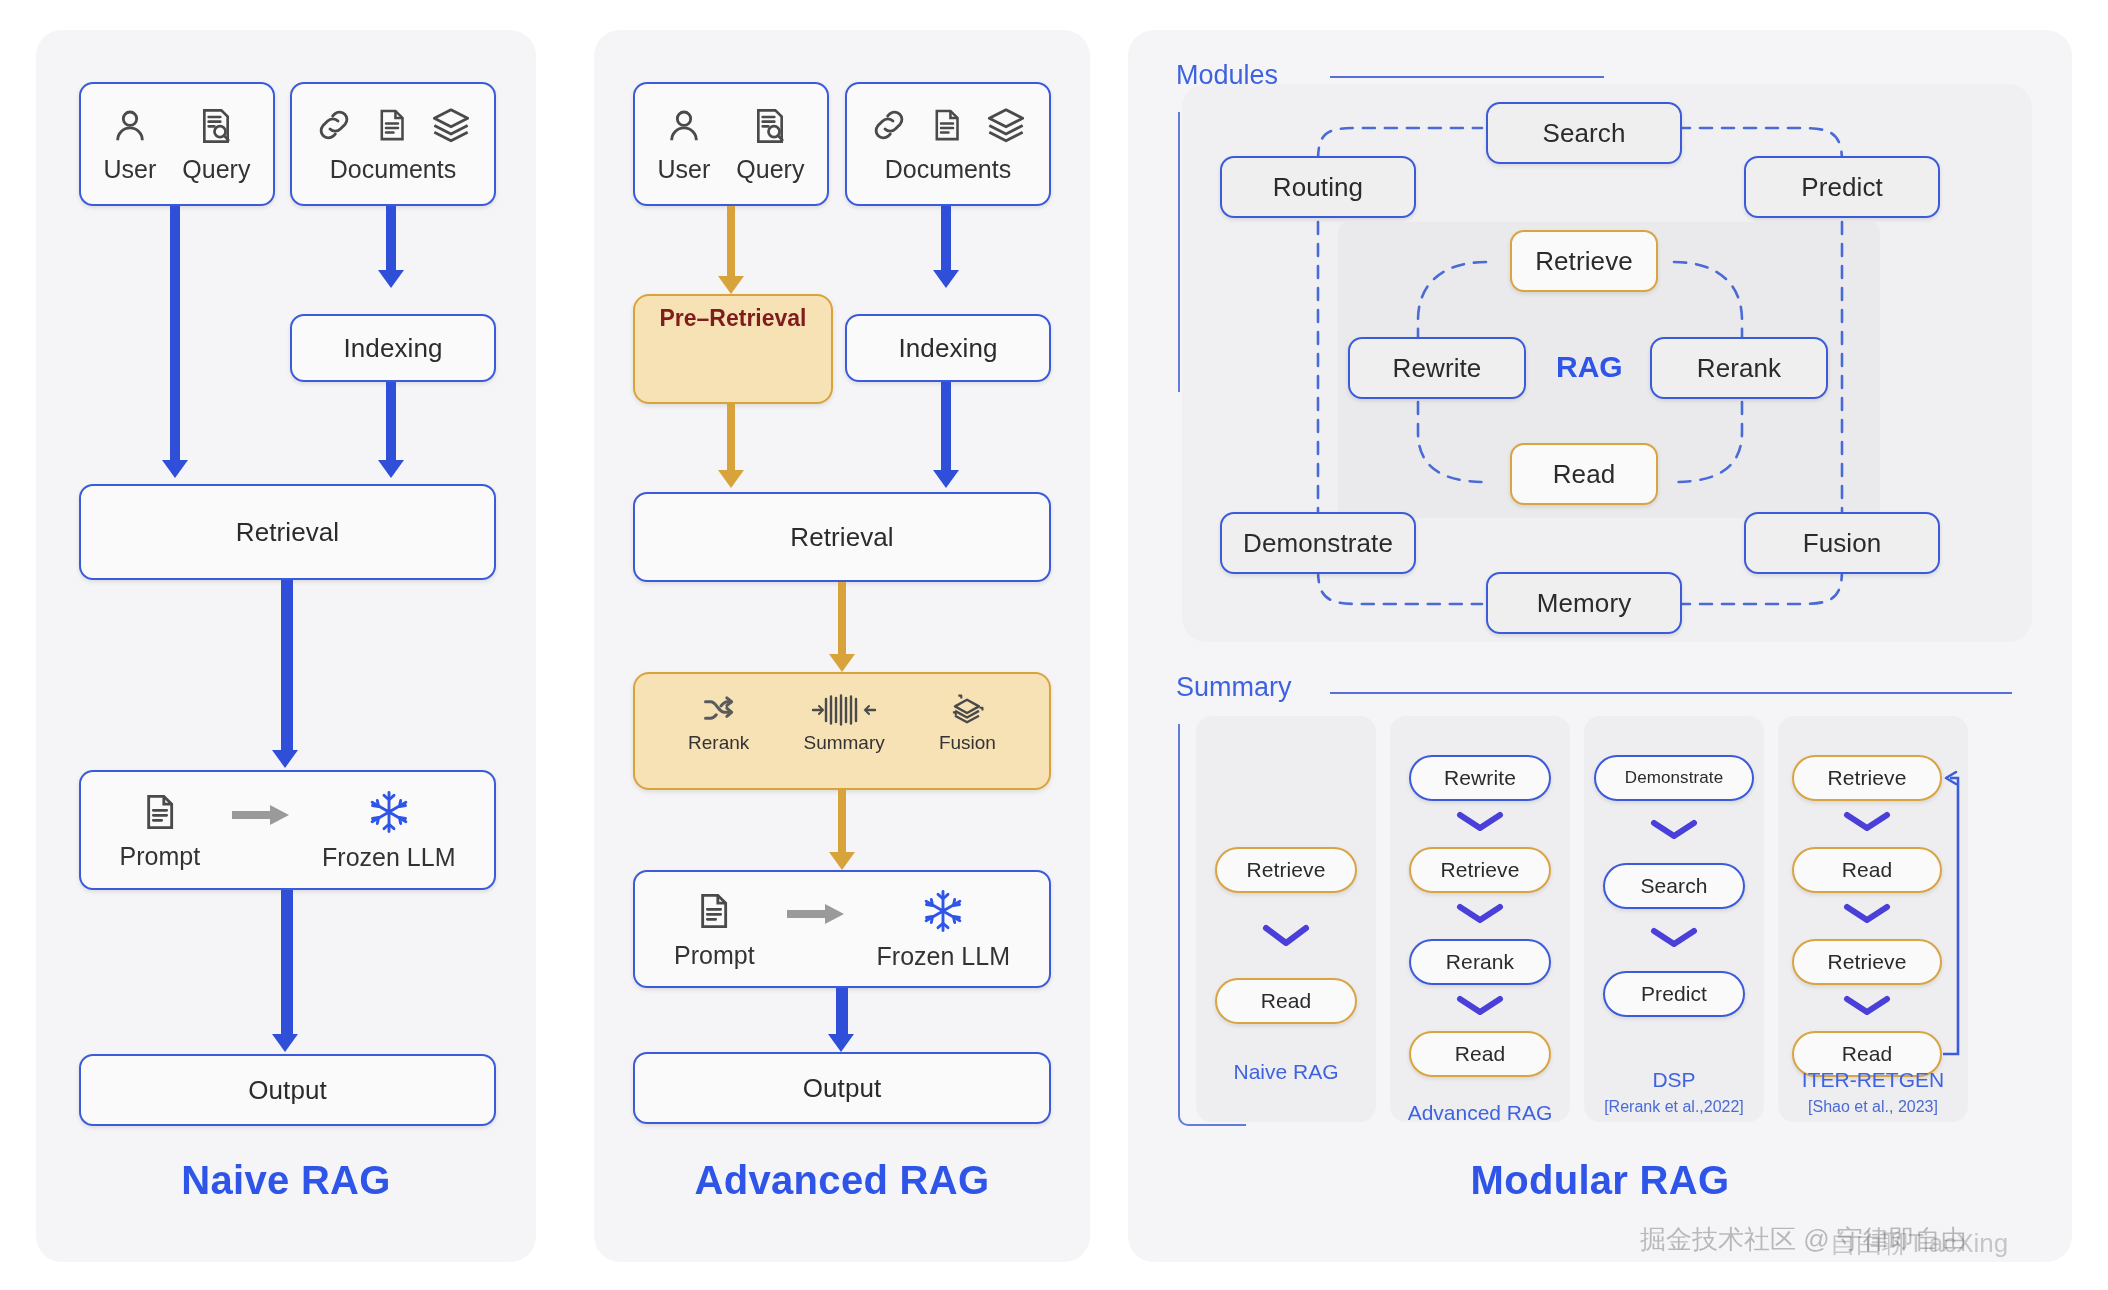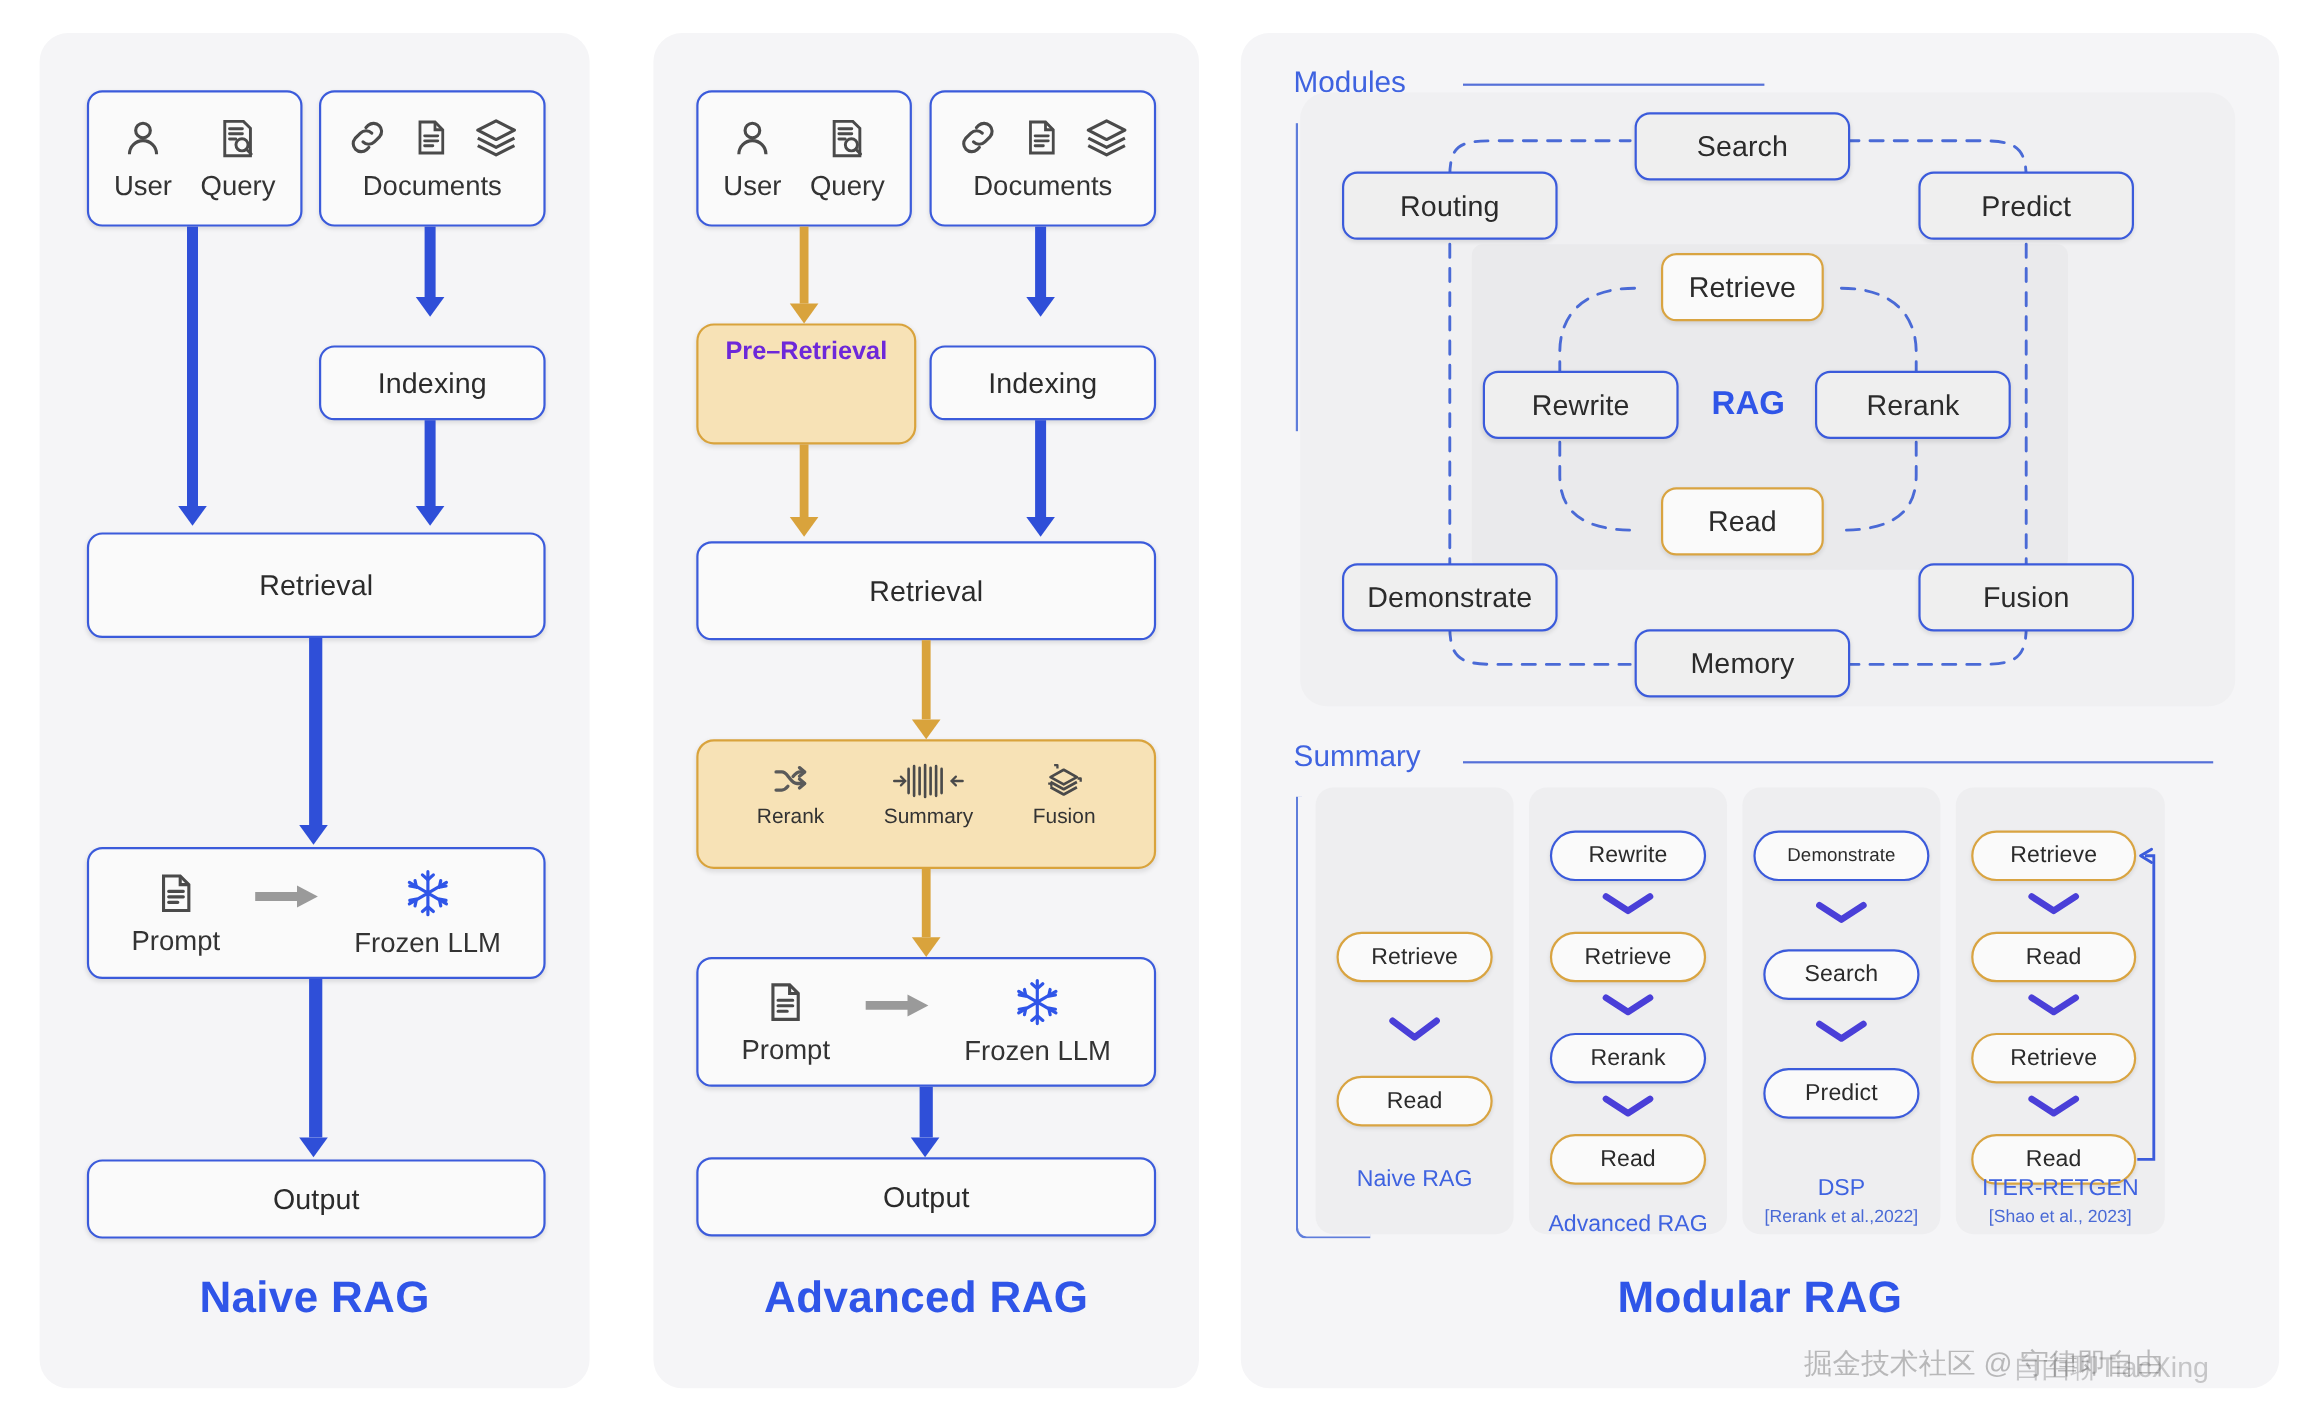--- a/index.html
+++ b/index.html
@@ -40,21 +40,21 @@
   .iconcell .cap{font-size:25px;color:#333;}
   .iconcell .cap.small{font-size:19px;color:#333;}
 
   
   .amberpanel{
     position:absolute;box-sizing:border-box;background:#f7e2b6;
     border:2px solid #d9a33c;border-radius:16px;
     box-shadow:0 2px 5px rgba(0,0,0,.10);
   }
   .amberpanel .title{
-    color:#6d28d9;font-weight:bold;text-align:center;
+    color:#7f1d1d;font-weight:bold;text-align:center;
   }
   .bullets{margin:0;padding:0 0 0 30px;list-style:disc;}
   .bullets li{font-size:17px;color:#3a3a3a;line-height:1.52;}
 
   
   .coltitle{
     position:absolute;text-align:center;color:#2f55e8;
     font-weight:bold;font-size:40px;letter-spacing:.3px;
   }
 

